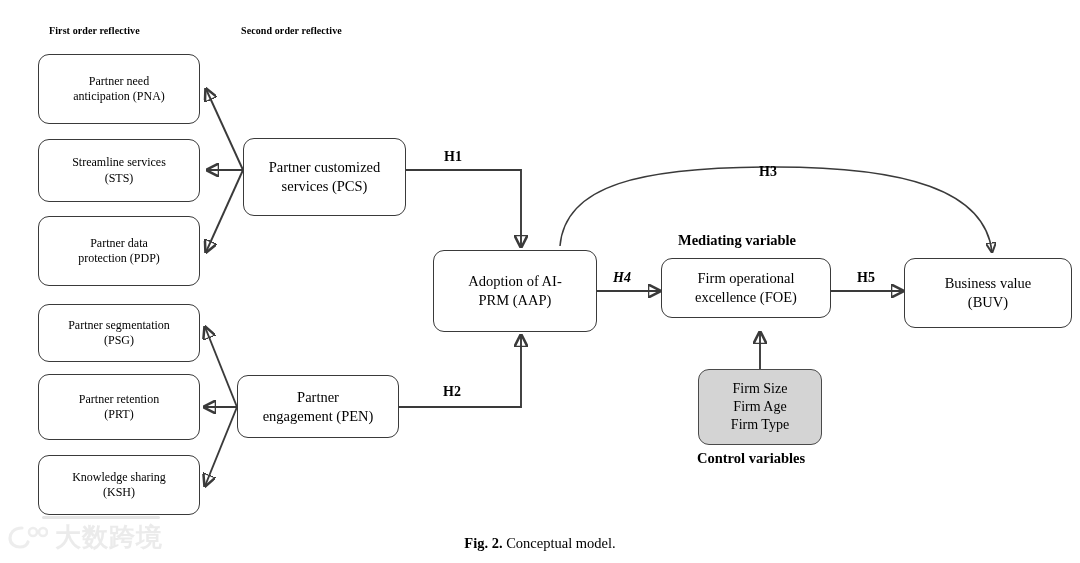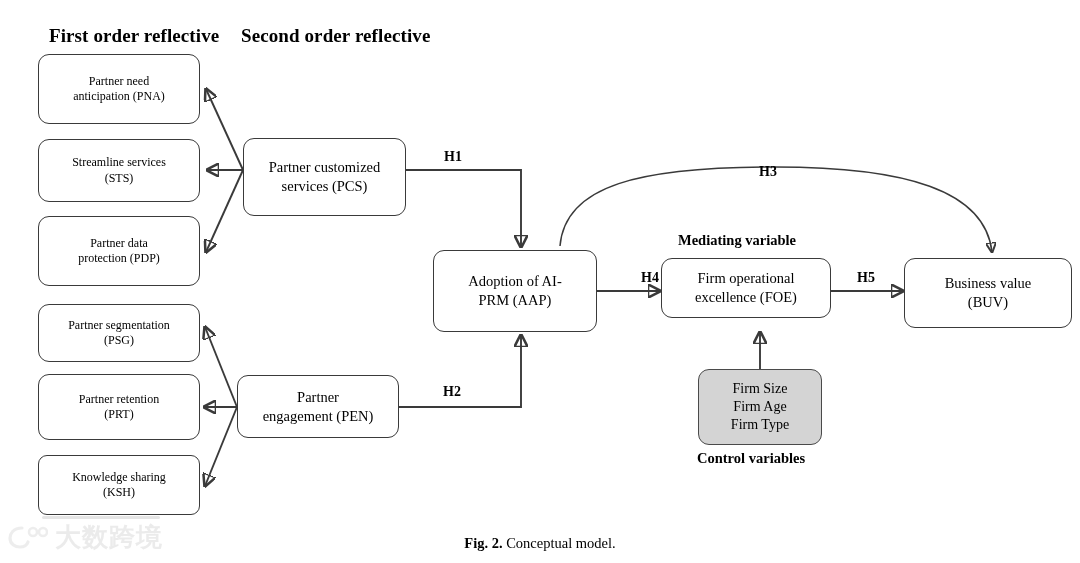--- a/index.html
+++ b/index.html
@@ -17,21 +17,21 @@
     width: 1080px;
     height: 563px;
     background: #ffffff;
     overflow: hidden;
   }
   
   .col-header {
     position: absolute;
     font-family: "Liberation Serif", "DejaVu Serif", serif;
     font-weight: bold;
-    font-size: 19px;
+    font-size: 10px;
     color: #000;
     white-space: nowrap;
     letter-spacing: .1px;
     text-align: right;
   }
   
   .node {
     position: absolute;
     box-sizing: border-box;
     border: 1.6px solid #3a3a3a;
@@ -183,21 +183,21 @@
   </div>
 
   <div class="node first-order" style="left:38px; top:304px; width:162px; height:58px;">
     <span class="label">Partner segmentation
 (PSG)</span>
   </div>
   <div class="node first-order" style="left:38px; top:374px; width:162px; height:66px;">
     <span class="label">Partner retention
 (PRT)</span>
   </div>
-  <div class="node first-order" style="left:38px; top:455px; width:162px; height:60px;border-radius:9px;">
+  <div class="node first-order" style="left:38px; top:455px; width:162px; height:60px;">
     <span class="label">Knowledge sharing
 (KSH)</span>
   </div>
 
   <div class="node second-order" style="left:243px; top:138px; width:163px; height:78px;">
     <span class="label">Partner customized
 services (PCS)</span>
   </div>
   <div class="node second-order" style="left:237px; top:375px; width:162px; height:63px;">
     <span class="label">Partner
@@ -222,21 +222,21 @@
 Firm Age
 Firm Type</span>
   </div>
 
   <div class="annot" style="left:678px; top:232px;">Mediating variable</div>
   <div class="annot" style="left:697px; top:450px;">Control variables</div>
 
   <div class="hyp" style="left:444px; top:149px;">H1</div>
   <div class="hyp" style="left:443px; top:384px;">H2</div>
   <div class="hyp" style="left:759px; top:164px;">H3</div>
-  <div class="hyp" style="left:641px; top:270px;">H4</div>
+  <div class="hyp" style="left:613px; top:270px;font-style:italic;">H4</div>
   <div class="hyp" style="left:857px; top:270px;">H5</div>
 
   <div id="caption">
     <span class="fignum">Fig. 2.</span>
     <span class="captext">Conceptual model.</span>
   </div>
 
   <div id="wm-line"></div>
   <div id="watermark">
     <svg width="40" height="26" viewBox="0 0 40 26">

